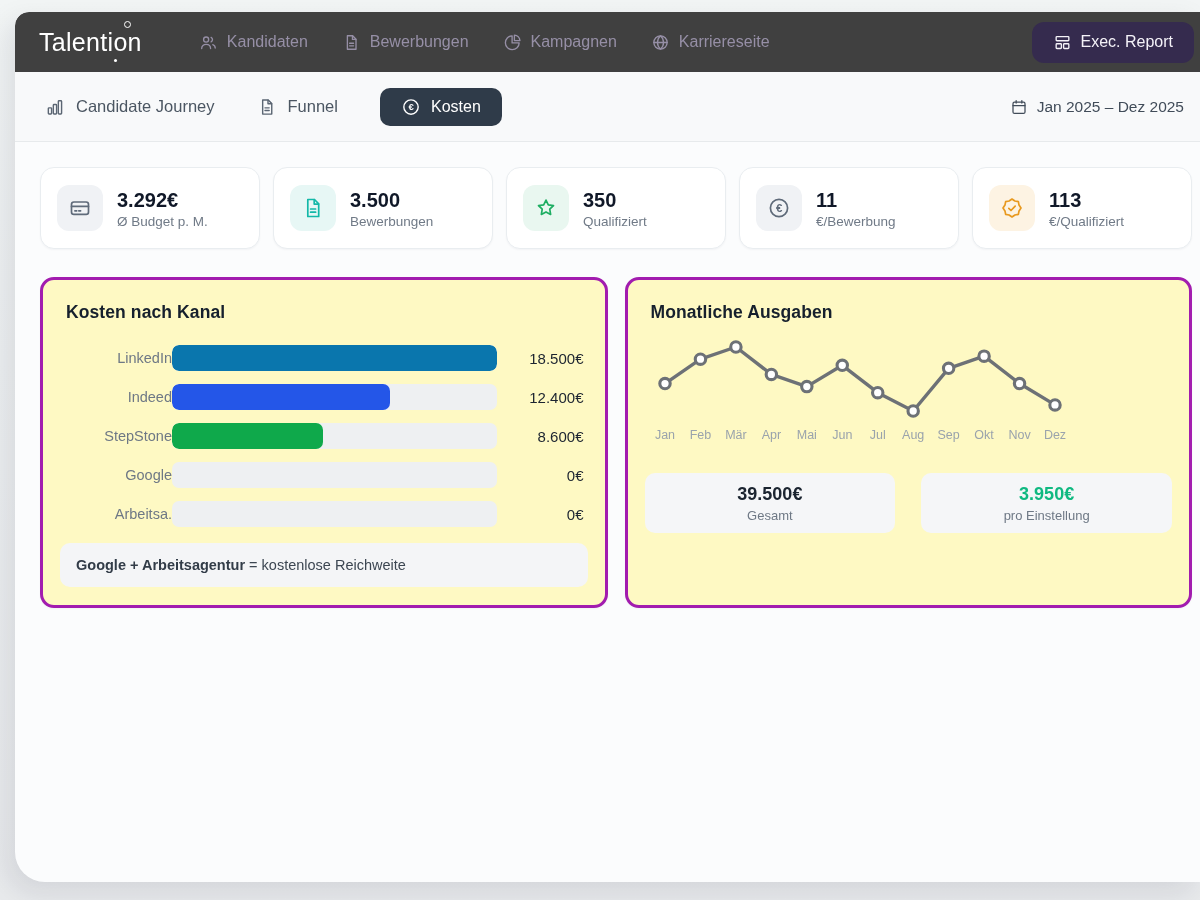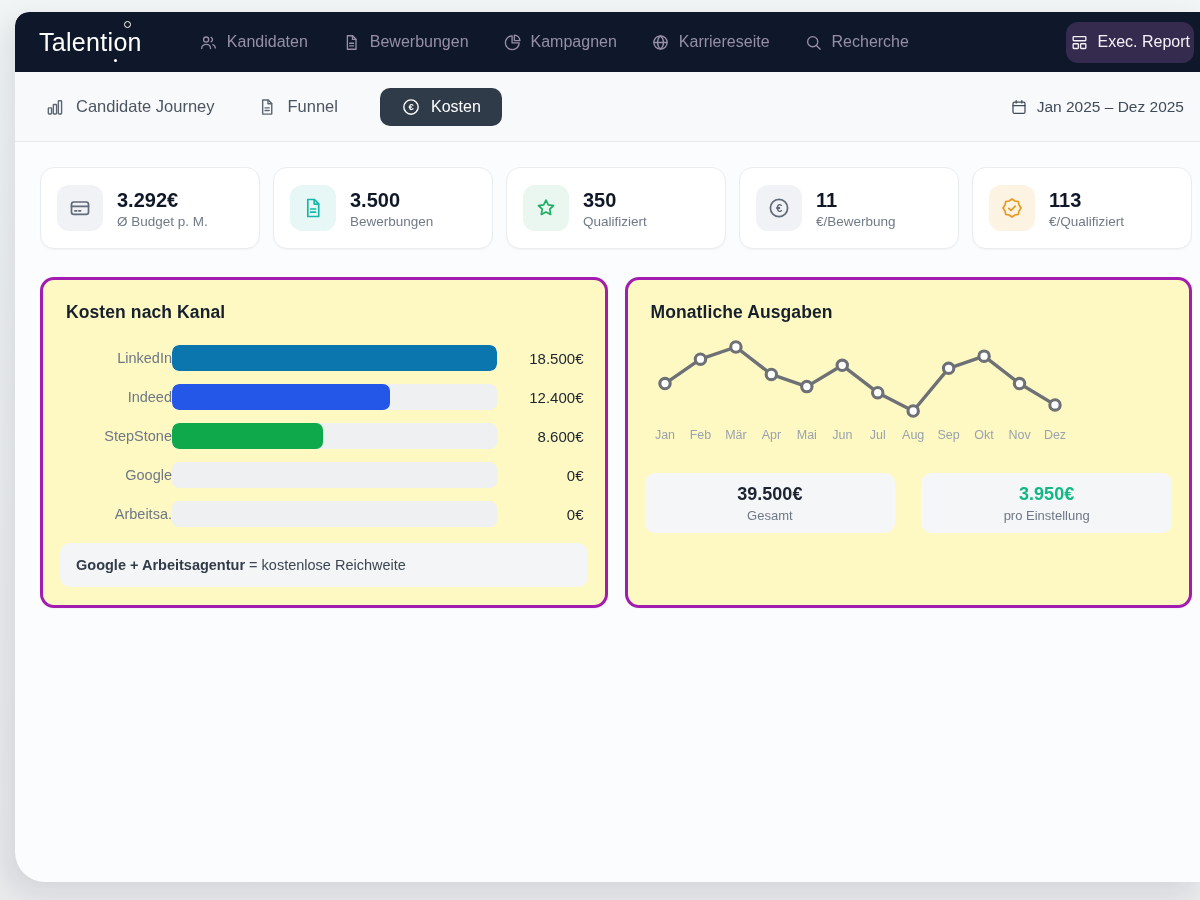--- a/index.html
+++ b/index.html
@@ -9,35 +9,35 @@
     background:linear-gradient(180deg,#f2f5f5 0%,#edf0f1 40%,#e8eaec 100%);
     position:relative;
   }
   .app-window {
     position:absolute; left:15px; top:12px; width:1185px; height:870px;
     background:#fbfcfd; border-radius:14px 0 0 30px; overflow:hidden;
     box-shadow:-8px 10px 28px rgba(20,20,45,.10);
   }
   
   .topnav {
-    height:60px; background:#0f172a; display:flex; align-items:center;
+    height:60px; background:#404040; display:flex; align-items:center;
     padding:0 6px 0 24px; border-radius:14px 0 0 0;
   }
   .logo { color:#fff; font-size:25px; font-weight:500; letter-spacing:.3px; margin-right:42px; white-space:nowrap; }
   .logo-o { position:relative; display:inline-block; }
   .logo-o::before { content:''; position:absolute; width:5px; height:5px; border:1.4px solid #fff; border-radius:50%; top:-7px; right:-3px; }
   .logo-o::after  { content:''; position:absolute; width:3px; height:3px; background:#fff; border-radius:50%; bottom:-5px; left:1px; }
   .nav-items { display:flex; align-items:center; flex:1; gap:4px; }
   .nav-item {
     display:flex; align-items:center; gap:9px; padding:10px 15px;
     color:#968fa6; font-size:16px; border-radius:12px; cursor:pointer; white-space:nowrap;
   }
   .nav-item .ic { display:flex; }
   .nav-item .ic svg { width:19px; height:19px; }
-  .nav-item.active { background:#352b4e; color:#f4f2f8; margin-left:auto; padding:11px 4px; }
+  .nav-item.active { background:#352b4e; color:#f4f2f8; margin-left:auto; padding:11px 21px; }
   
   .tabbar {
     height:70px; background:#f8f9fa; border-bottom:1px solid #e7eaec;
     display:flex; align-items:center; padding:0 14px 0 30px;
   }
   .tab-items { display:flex; align-items:center; gap:42px; }
   .tab-item { display:flex; align-items:center; gap:11px; color:#4b5662; font-size:16.5px; cursor:pointer; white-space:nowrap; }
   .tab-item .ic { display:flex; color:#5b6673; }
   .tab-item .ic svg { width:20px; height:20px; }
   .tab-item.active {
@@ -127,29 +127,20 @@
    </div>
         <div class="nav-item">
      <span class="ic">
             <svg viewBox="0 0 24 24" fill="none" stroke="currentColor" stroke-width="1.7" stroke-linecap="round" stroke-linejoin="round">
               <circle cx="12" cy="12" r="8.4"></circle>
               <path d="M3.6 12h16.8"></path>
               <path d="M12 3.6c2.5 2.3 3.8 5.1 3.8 8.4s-1.3 6.1-3.8 8.4c-2.5-2.3-3.8-5.1-3.8-8.4S9.5 5.9 12 3.6z"></path>
             </svg>
           </span>
           <span>Karriereseite</span>
-   </div>
-        <div class="nav-item">
-     <span class="ic">
-            <svg viewBox="0 0 24 24" fill="none" stroke="currentColor" stroke-width="1.7" stroke-linecap="round" stroke-linejoin="round">
-              <circle cx="11" cy="11" r="6.4"></circle>
-              <path d="M15.7 15.7 20.4 20.4"></path>
-            </svg>
-          </span>
-          <span>Recherche</span>
    </div>
         <div class="nav-item active">
      <span class="ic">
             <svg viewBox="0 0 24 24" fill="none" stroke="currentColor" stroke-width="1.7" stroke-linecap="round" stroke-linejoin="round">
               <rect x="4" y="4.5" width="16" height="5.3" rx="1"></rect>
               <rect x="4" y="13.6" width="6.6" height="6" rx="1"></rect>
               <rect x="13.4" y="13.6" width="6.6" height="6" rx="1"></rect>
             </svg>
           </span>
           <span>Exec. Report</span>

